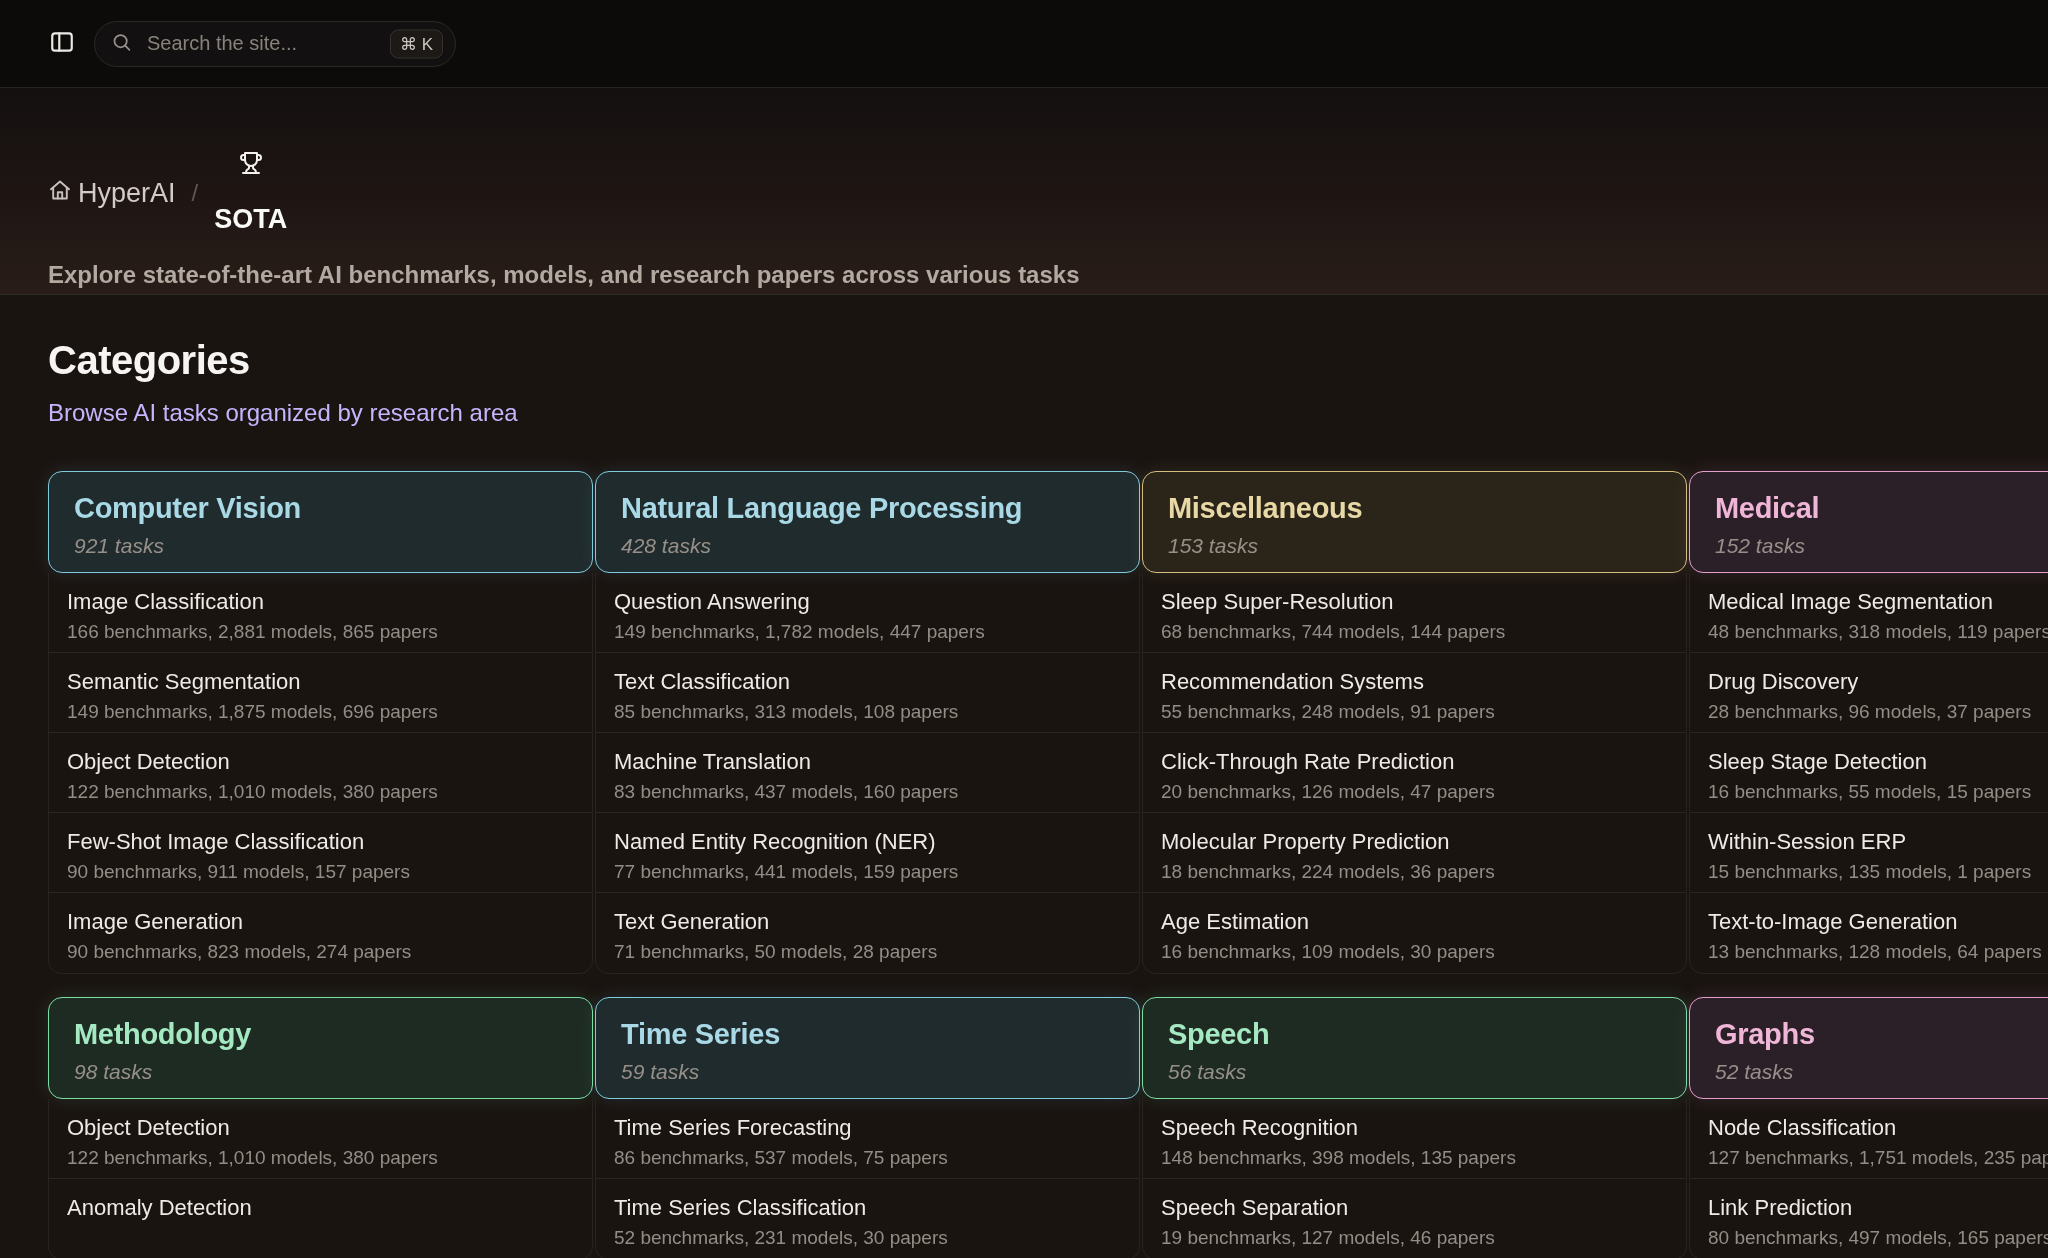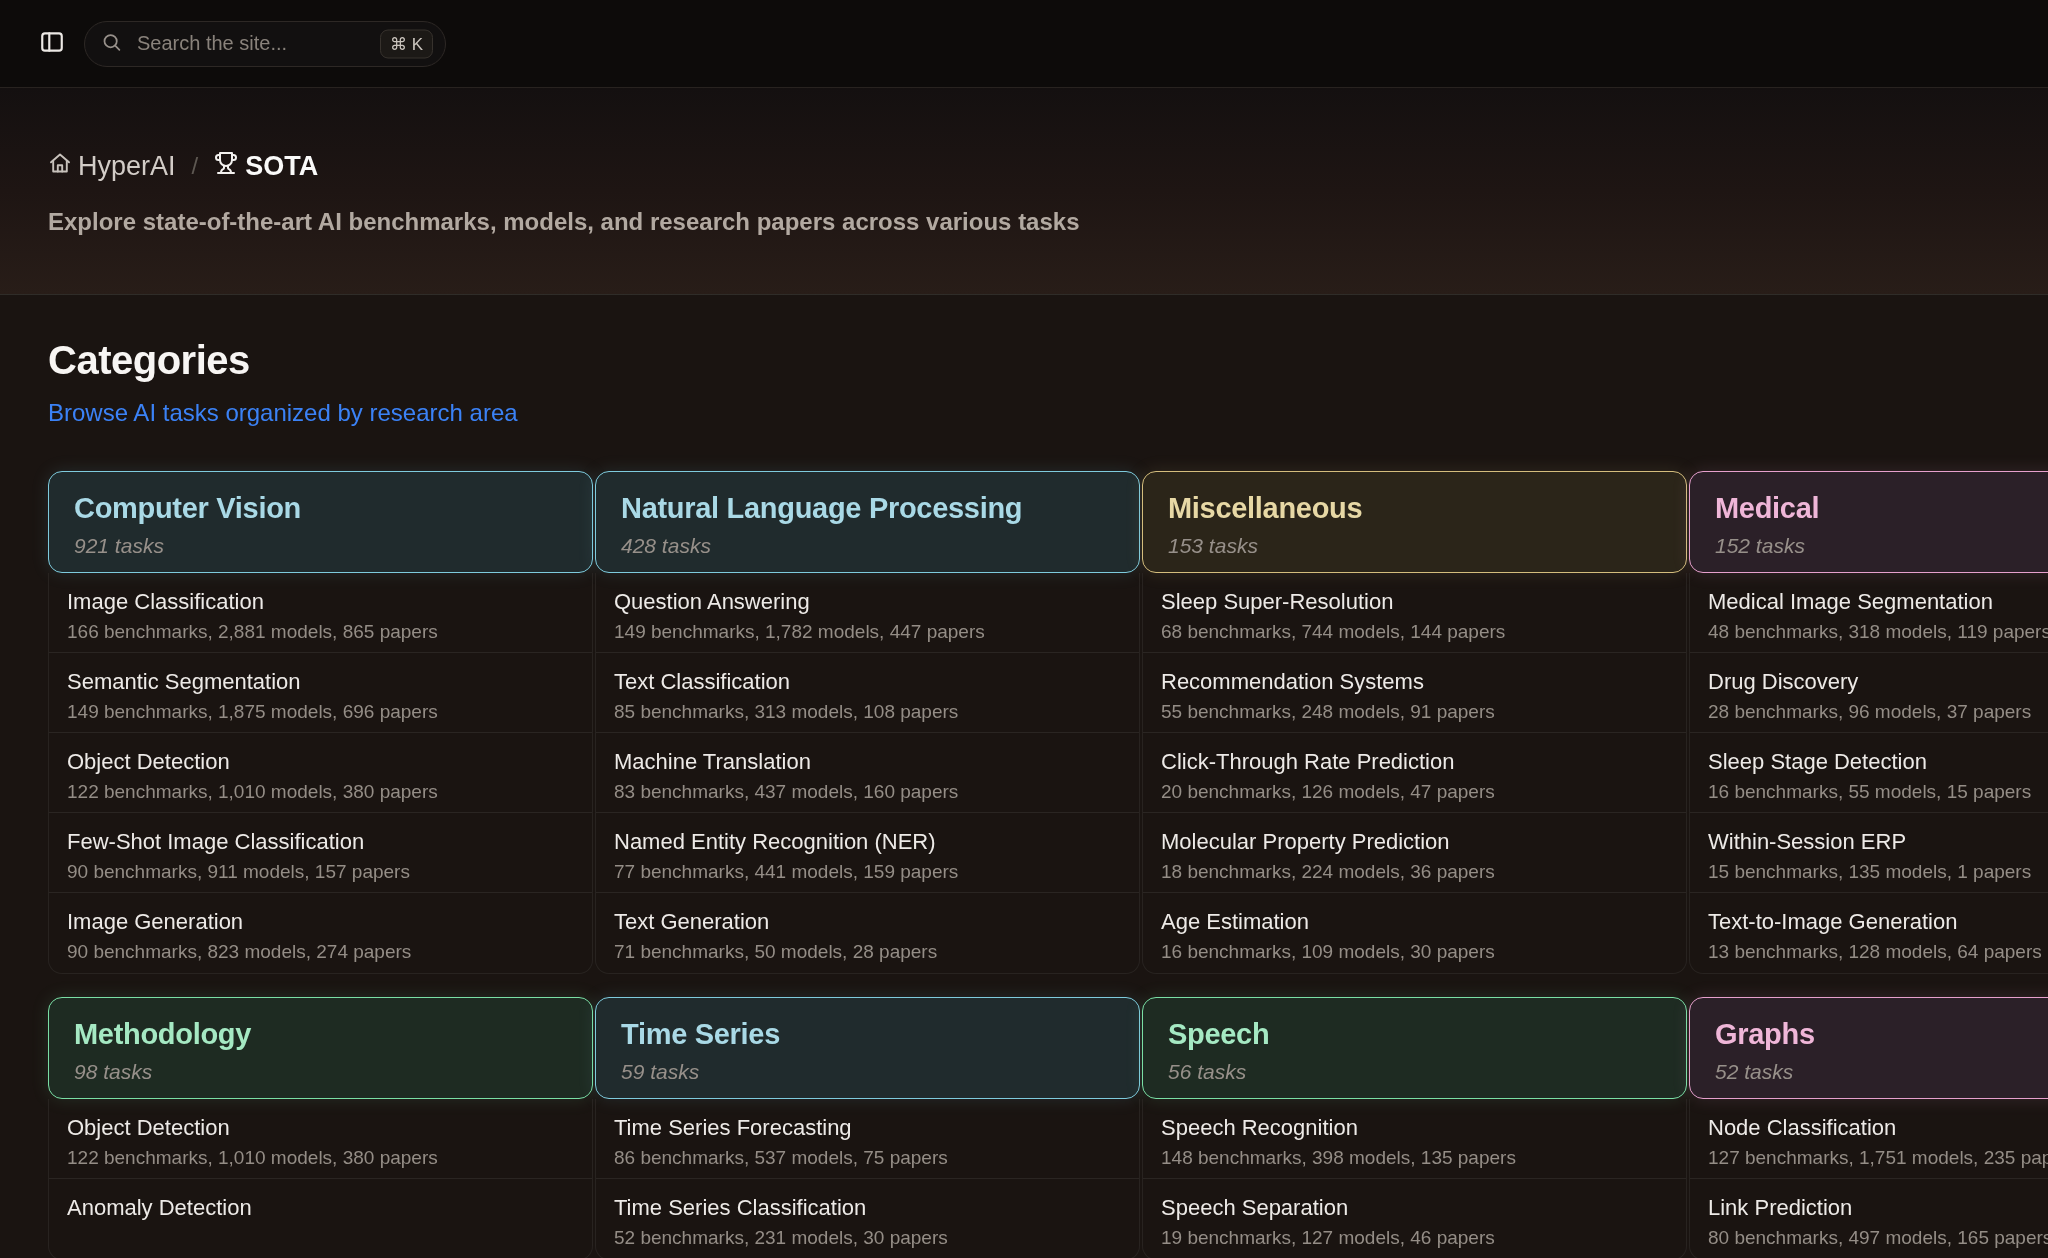--- a/index.html
+++ b/index.html
@@ -6,21 +6,21 @@
   body{
     width:2048px;height:1258px;overflow:hidden;
     background:#1a1411;
     font-family:"Liberation Sans","DejaVu Sans",sans-serif;
     color:#edeae7;
   }
   
   .topbar{
     height:88px;box-sizing:border-box;
     background:#0d0b0a;border-bottom:1px solid #282320;
-    display:flex;align-items:center;padding-left:30px;
+    display:flex;align-items:center;padding-left:40px;
   }
   .sidebar-btn{
     width:44px;height:44px;background:none;border:none;padding:0;margin-right:10px;
     display:flex;align-items:center;justify-content:center;cursor:pointer;
   }
   .search-wrap{position:relative;width:362px;height:46px;}
   .search-input{
     width:100%;height:100%;box-sizing:border-box;
     background:#121010;border:1px solid #2d2825;border-radius:23px;
     padding:0 96px 0 52px;color:#e8e4e0;font-size:20px;font-family:inherit;outline:none;
@@ -35,26 +35,26 @@
   
   .hero{
     height:207px;box-sizing:border-box;
     background:linear-gradient(180deg,#141010 0%,#1e1513 50%,#281d18 100%);
     border-bottom:1px solid rgba(195,195,165,0.16);
     padding:62px 0 0 48px;
   }
   .breadcrumb{display:flex;align-items:center;font-size:27px;line-height:32px;}
   .crumb-home{display:flex;align-items:center;gap:6px;color:#d2ccc7;text-decoration:none;cursor:pointer;}
   .crumb-sep{color:#5e5852;margin:0 16px;font-size:24px;}
-  .crumb-current{display:flex;align-items:center;gap:7px;color:#fafaf9;font-weight:700;}
+  .crumb-current{display:flex;align-items:center;gap:21px;color:#fafaf9;font-weight:700;flex-direction:column;}
   .hero-subtitle{margin:25px 0 0;font-size:24px;line-height:30px;color:#b2a9a1;font-weight:700;}
   
   .main{padding:45px 0 0 48px;}
   .section-title{margin:0;font-size:40px;line-height:40px;font-weight:700;color:#f7f5f3;letter-spacing:-0.5px;}
-  .section-subtitle{margin:18px 0 0;font-size:24px;line-height:30px;color:#3b82f6;font-weight:400;}
+  .section-subtitle{margin:18px 0 0;font-size:24px;line-height:30px;color:#c4b5fd;font-weight:400;}
   .grid{
     margin-top:43px;display:grid;grid-template-columns:repeat(4,522px);
     gap:23px 25px;width:max-content;
   }
   .category{width:545px;}
   .cat-card{
     display:block;box-sizing:border-box;height:102px;padding:19px 25px 0;
     border:1px solid var(--c-border);border-radius:14px;
     background:var(--c-bg);box-shadow:0 0 18px var(--c-glow);
     text-decoration:none;cursor:pointer;

